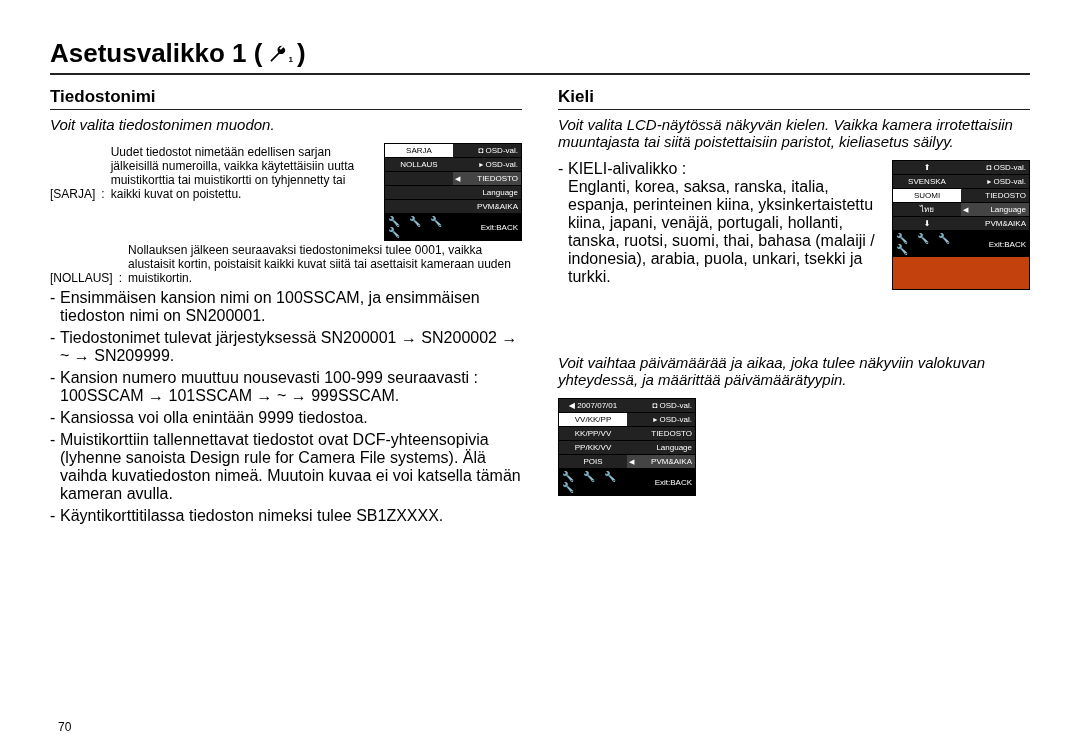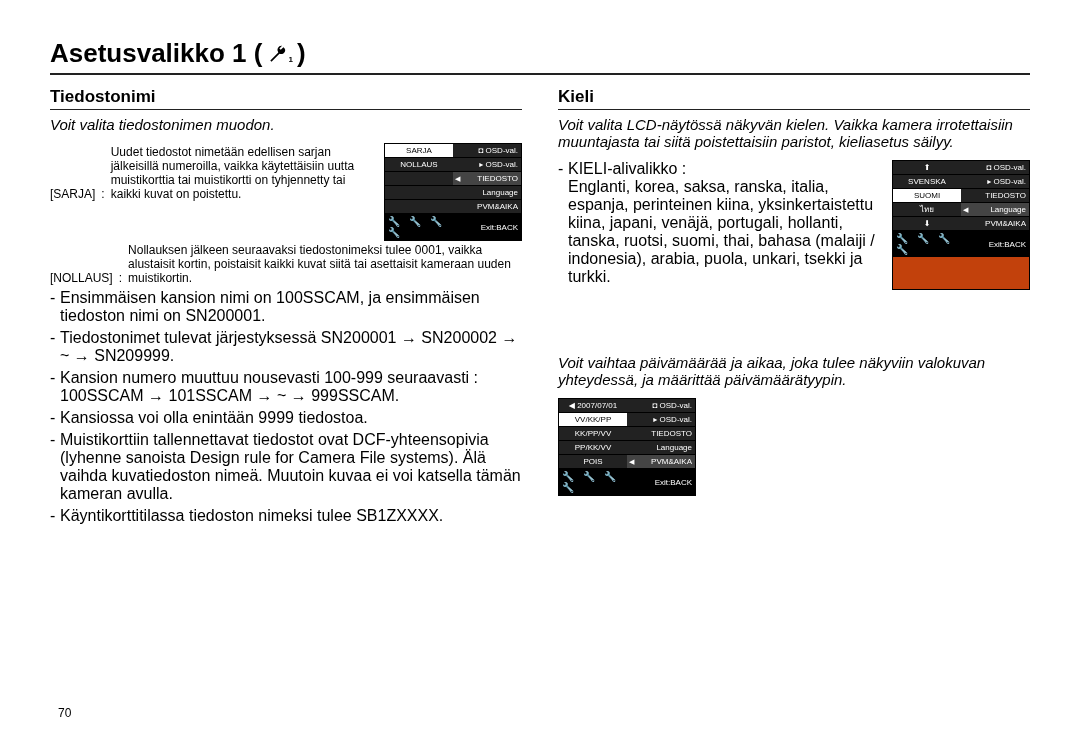--- a/index.html
+++ b/index.html
@@ -77,21 +77,21 @@
     left: 0;
   }
   .top-row {
     display: flex;
     gap: 12px;
   }
   .top-text { flex:1; font-size:12px; }
   .pagenum {
     position: absolute;
     left: 58px;
-    bottom: 26px;
+    bottom: 12px;
     font-size: 12px;
   }
   
   .lcd {
     width: 136px;
     background: #c2410c;
     font-size: 8px;
     color: #fff;
     border: 1px solid #000;
     flex-shrink: 0;

